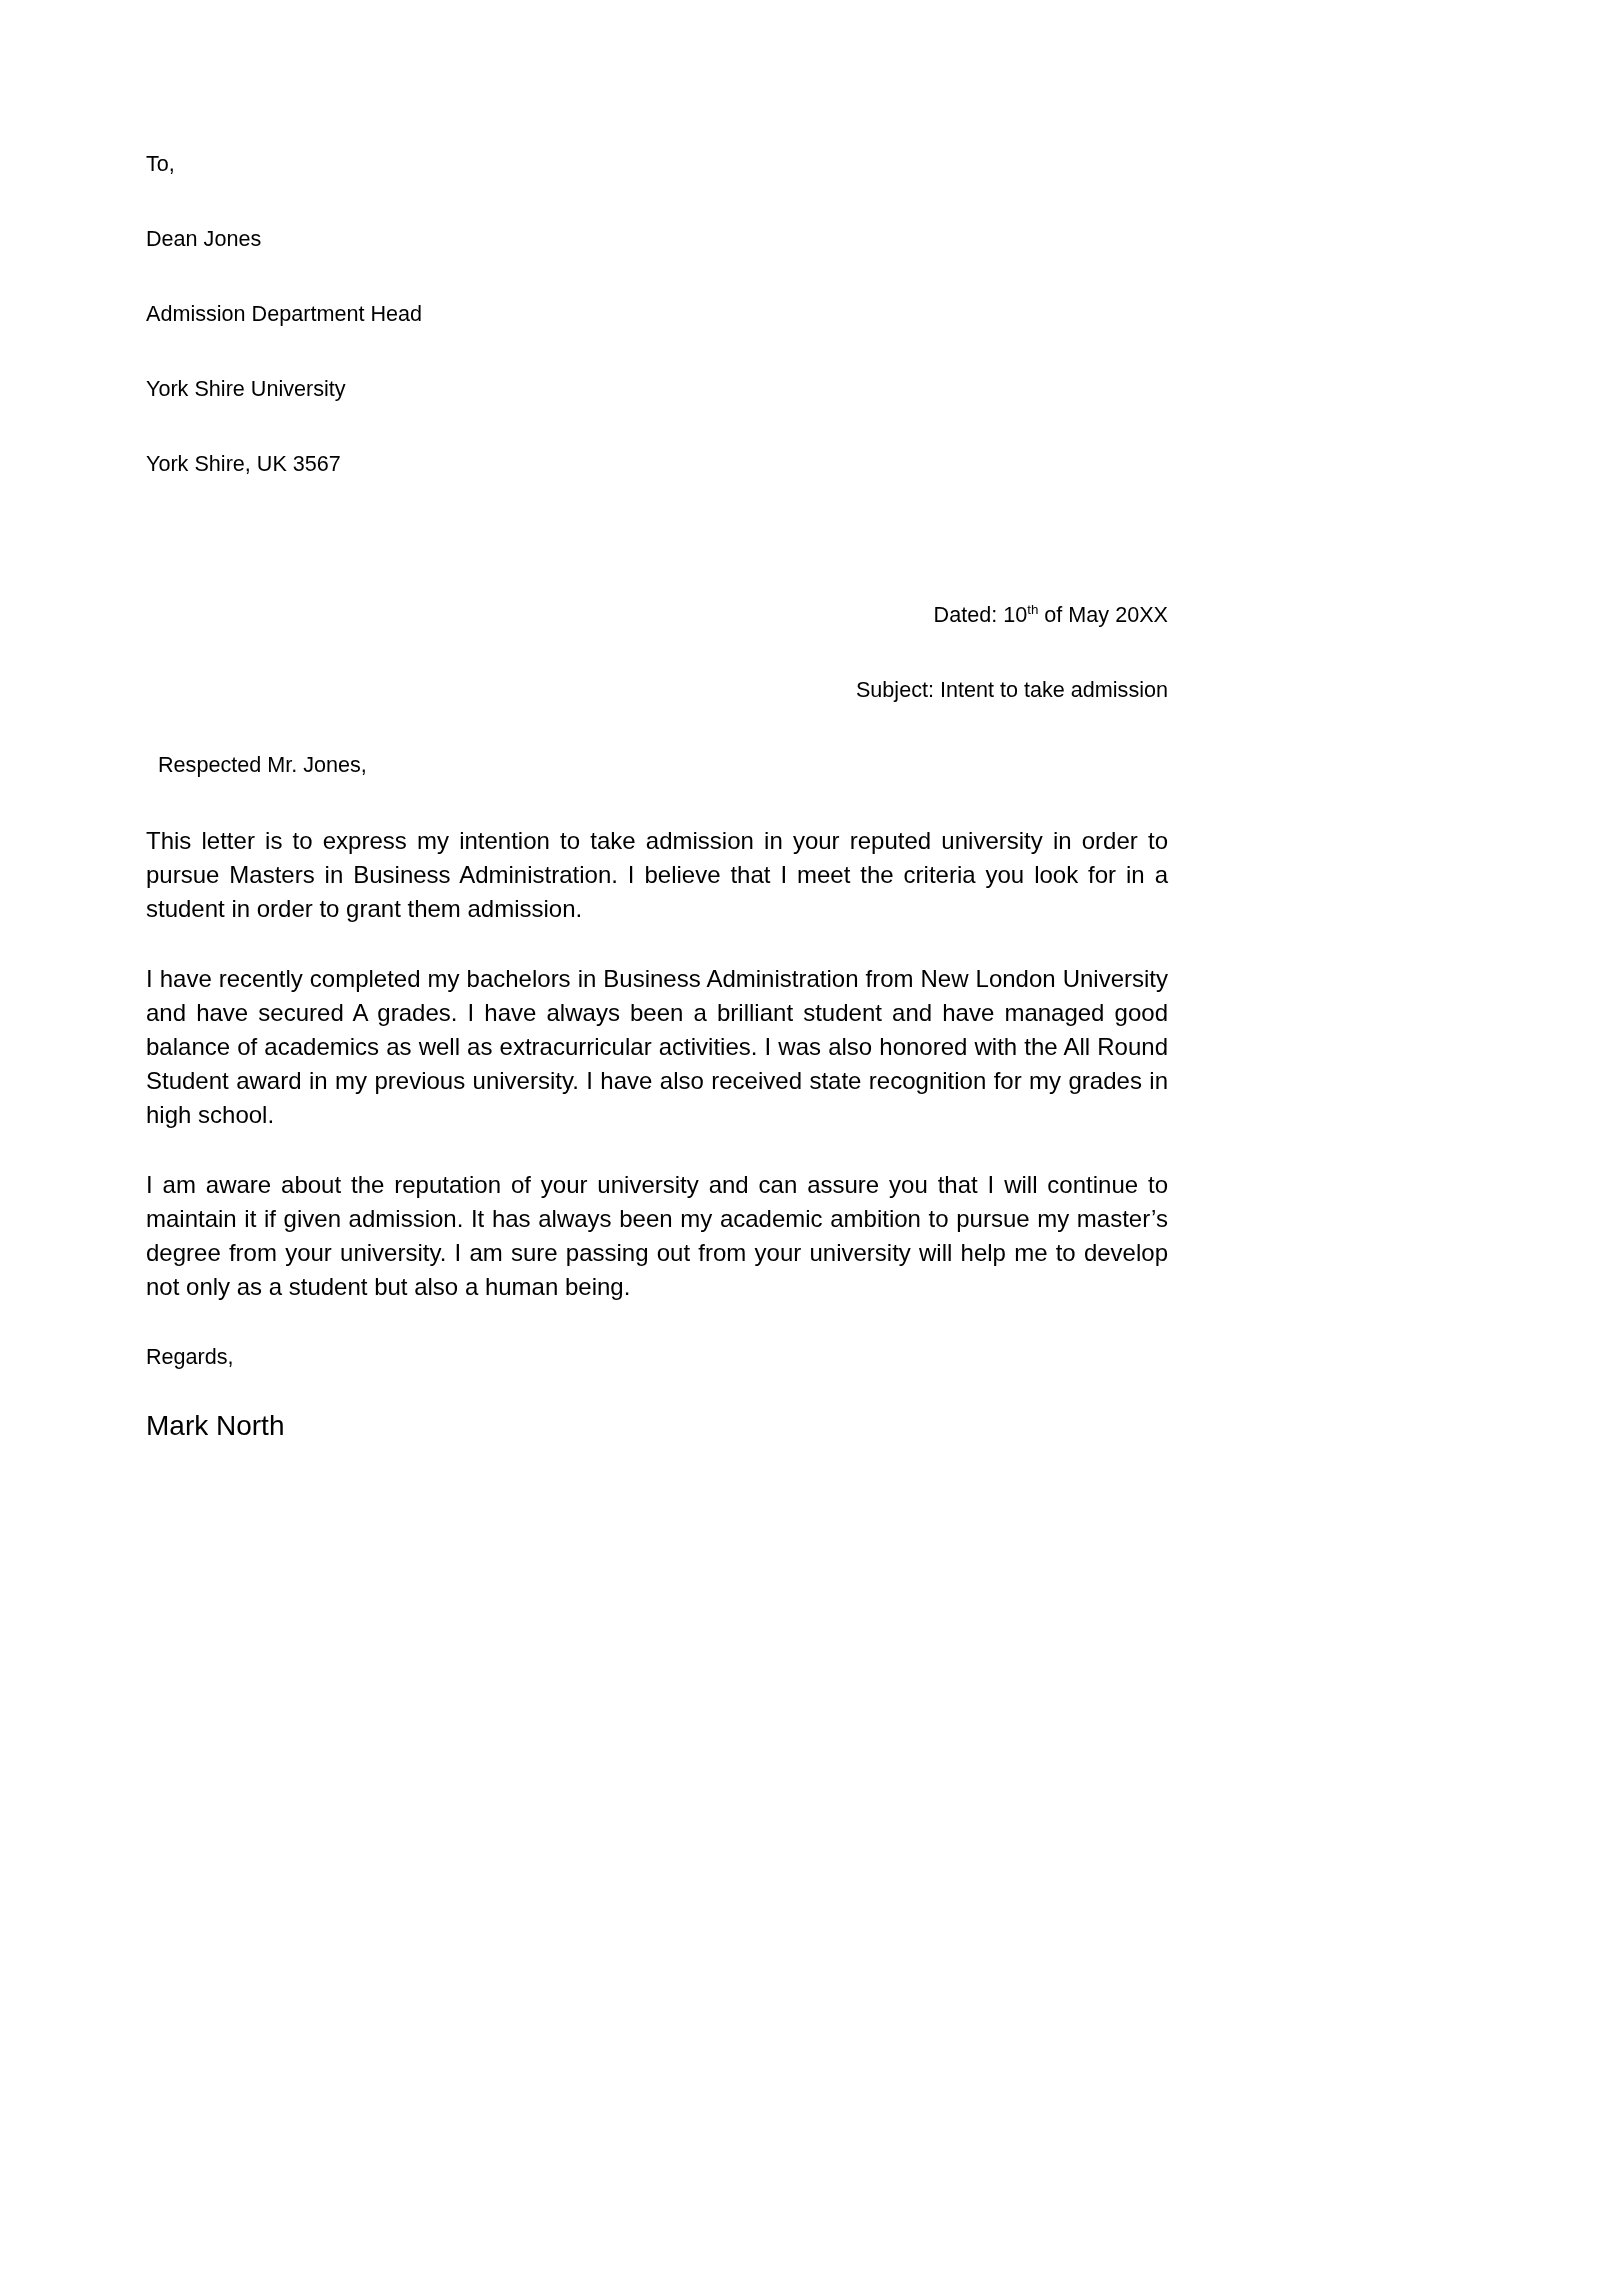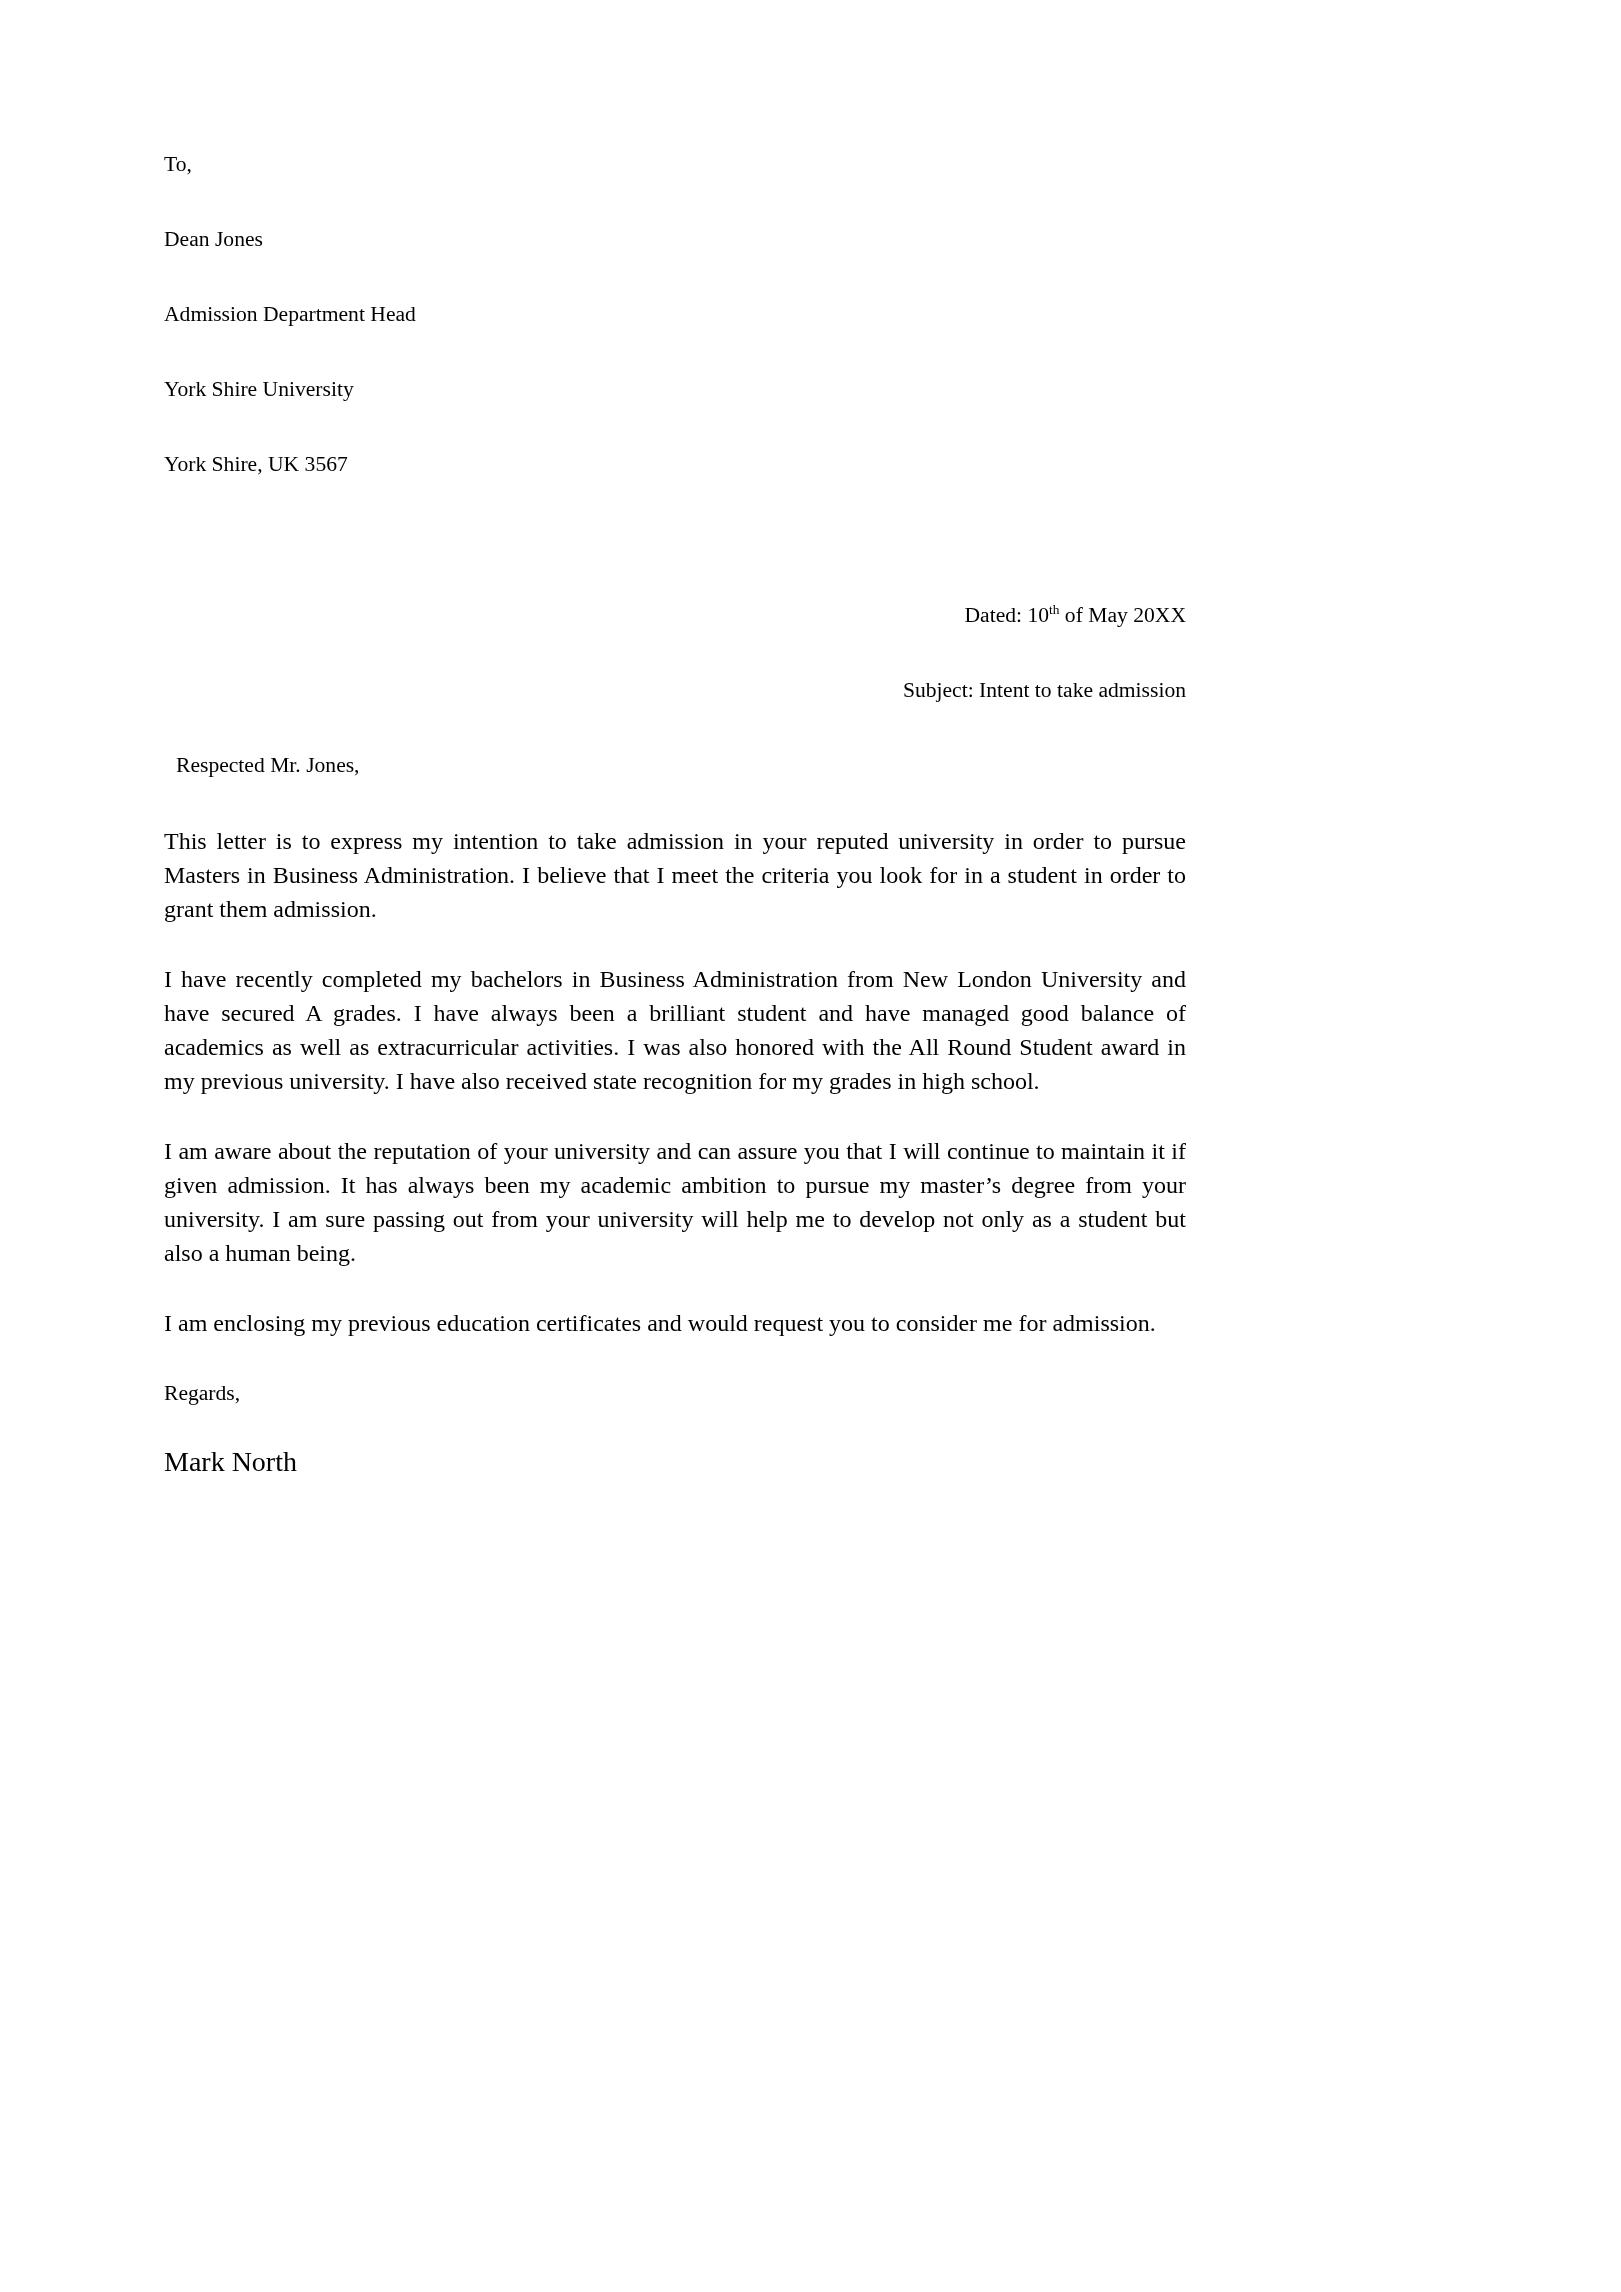--- a/index.html
+++ b/index.html
@@ -18,24 +18,23 @@
     position: relative;
     width: 1621px;
     height: 2293px;
     background: #ffffff;
     overflow: hidden;
     box-sizing: border-box;
   }
 
   .doc-body {
     position: absolute;
-    left: 164px;
+    left: 146px;
     top: 147px;
     width: 1022px;
-    font-family: Liberation Serif, serif;
   }
 
   
   .line {
     font-size: 21.6px;
     line-height: 34px;
     margin: 0 0 41px 0;
     text-align: left;
     white-space: pre-wrap;
   }
@@ -105,20 +104,19 @@
 
     <p class="meta-line"><span>Dated: 10</span><sup>th</sup><span> of May 20XX</span></p>
 
     <p class="meta-line">Subject: Intent to take admission</p>
 
     <p class="salutation">Respected Mr. Jones,</p>
 
     <p class="para">This letter is to express my intention to take admission in your reputed university in order to pursue Masters in Business Administration. I believe that I meet the criteria you look for in a student in order to grant them admission.</p>
     <p class="para">I have recently completed my bachelors in Business Administration from New London University and have secured A grades. I have always been a brilliant student and have managed good balance of academics as well as extracurricular activities. I was also honored with the All Round Student award in my previous university. I have also received state recognition for my grades in high school.</p>
     <p class="para">I am aware about the reputation of your university and can assure you that I will continue to maintain it if given admission. It has always been my academic ambition to pursue my master’s degree from your university. I am sure passing out from your university will help me to develop not only as a student but also a human being.</p>
-    <p class="para">I am enclosing my previous education certificates and would request you to consider me for admission.</p>
 
     <p class="closing">Regards,</p>
     <p class="signature">Mark North</p>
 
   </div>
 </div>
 
 
 </body></html>

